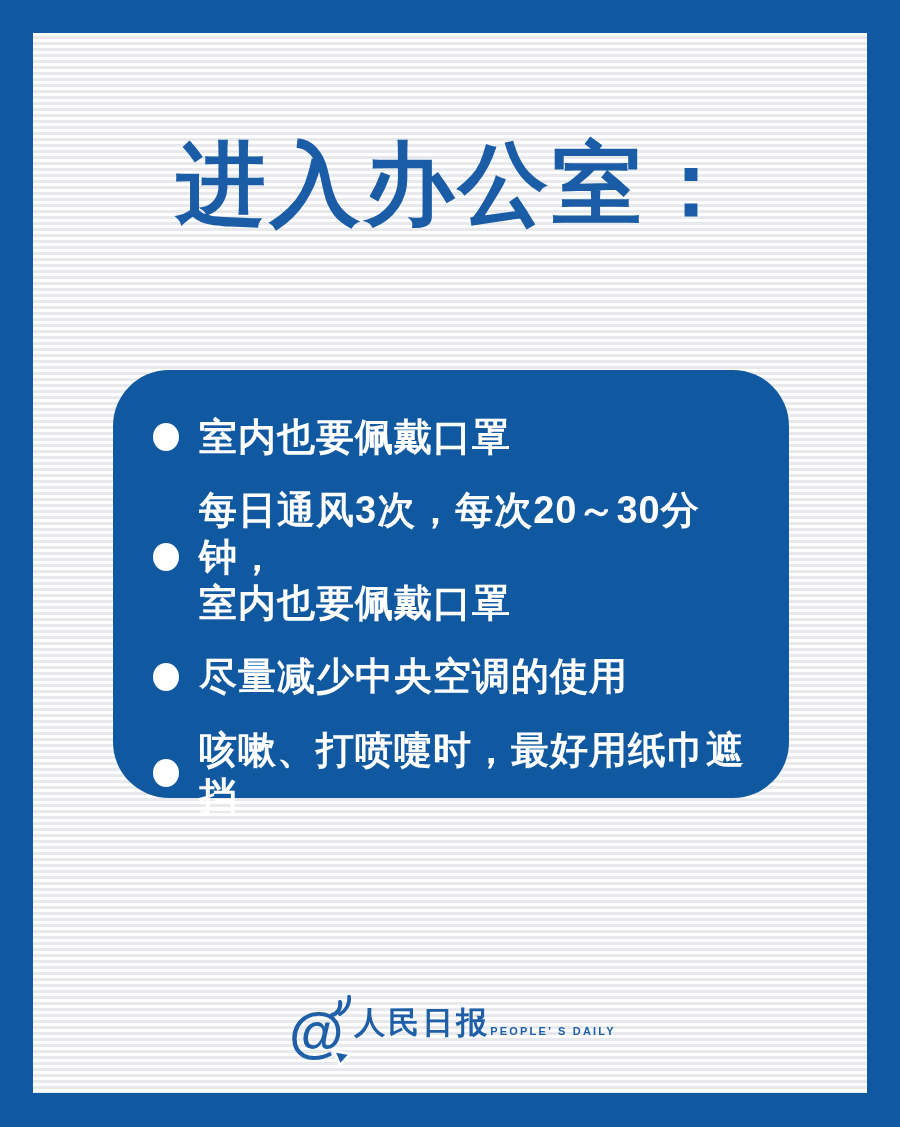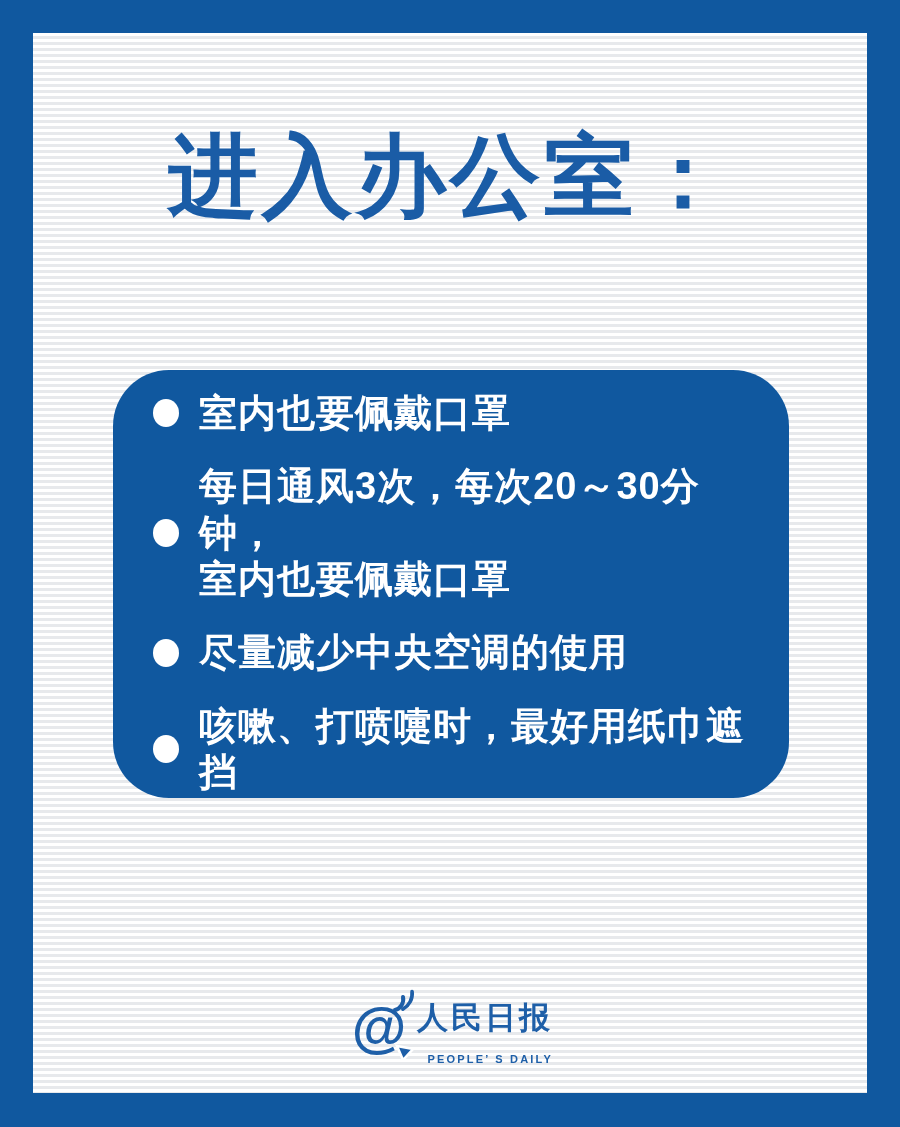--- a/index.html
+++ b/index.html
@@ -20,36 +20,36 @@
     background:repeating-linear-gradient(
       180deg,
       #ffffff 0px,#ffffff 3px,
       #e7e9ec 3px,#e7e9ec 6px
     );
     overflow:hidden;
   }
   .title{
     position:absolute;
     top:92px;left:0;width:100%;
-    margin:0;
+    margin:8px;
     text-align:center;
     font-size:90px;
     font-weight:800;
     letter-spacing:4px;
     color:#1A5CA6;
     line-height:1.15;
   }
   .card{
     position:absolute;
     left:80px;top:337px;
     width:676px;height:428px;
     box-sizing:border-box;
     background:#10589F;
     border-radius:56px;
-    padding:20px 16px 30px 40px;
+    padding:44px 16px 30px 40px;
     display:flex;
     flex-direction:column;
     gap:27px;
   }
   .item{
     display:flex;
     align-items:center;
   }
   .bullet{
     flex:0 0 auto;
@@ -91,23 +91,22 @@
     top:-8px;right:-6px;
     width:26px;height:26px;
   }
   .beak{
     position:absolute;
     bottom:-2px;right:-4px;
     width:20px;height:18px;
   }
   .logo-text{
     display:flex;
-    flex-direction:column;
+    flex-direction:row;
     padding-top:6px;
-    text-align:right;
   }
   .logo-cn{
     font-size:31px;
     font-weight:800;
     color:#1E5FA8;
     letter-spacing:3px;
     line-height:1.05;
   }
   .logo-en{
     font-size:11px;

